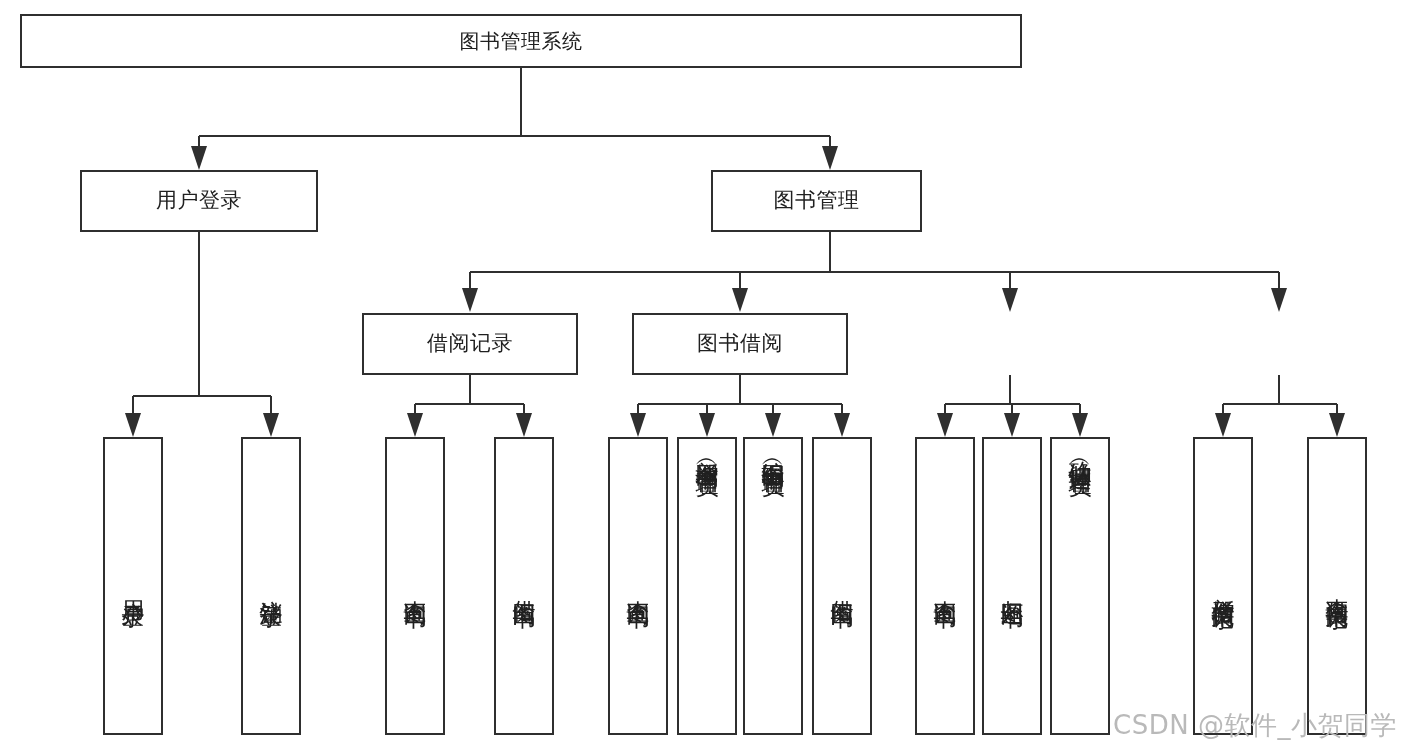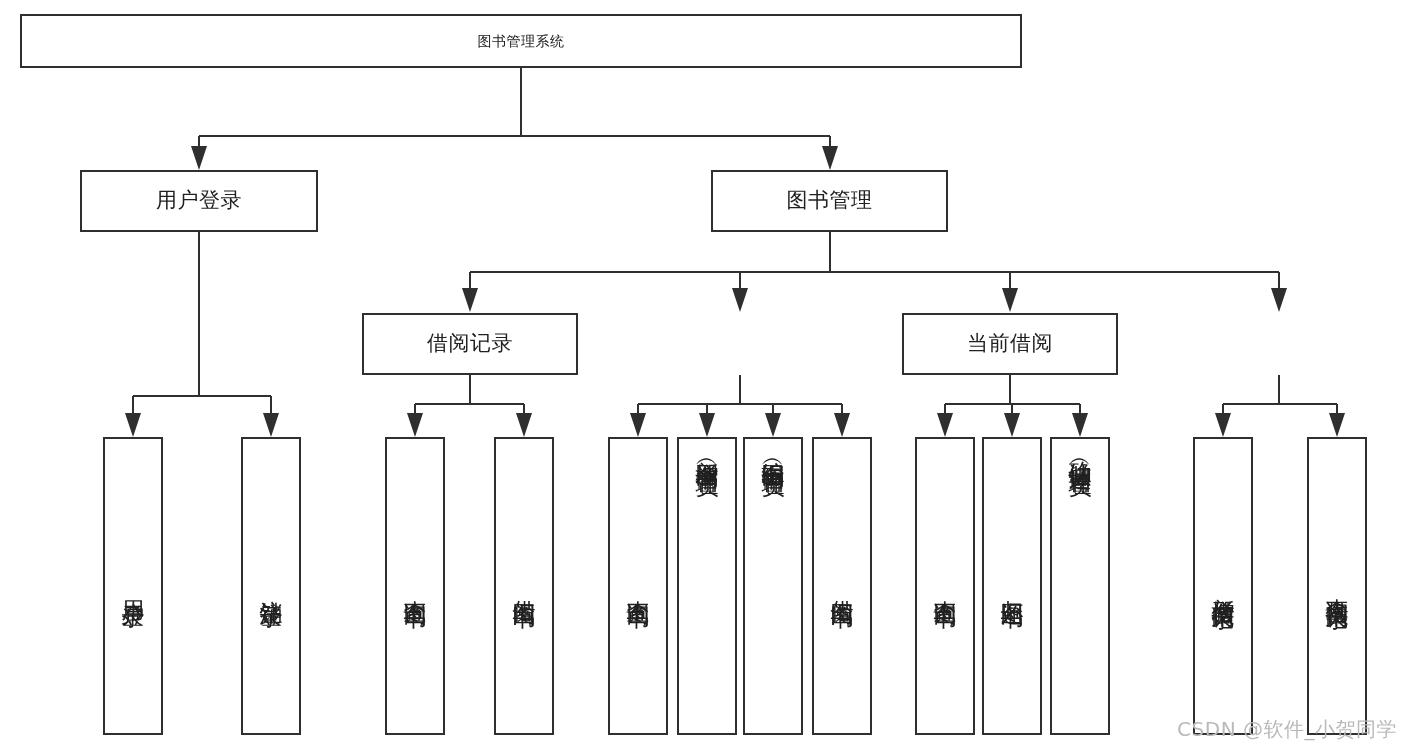--- a/index.html
+++ b/index.html
@@ -61,21 +61,21 @@
     color: #202020;
   }
 
   
   .node.horizontal .node-label {
     writing-mode: horizontal-tb;
     font-size: 21px;
     letter-spacing: 0.5px;
   }
   .node.root .node-label {
-    font-size: 14px;
+    font-size: 20px;
   }
 
   
   .node.vertical {
     align-items: flex-start;
     justify-content: center;
     padding-top: 4px;
   }
   .node.vertical .node-label {
     writing-mode: vertical-rl;
@@ -89,21 +89,21 @@
   .node.vertical.centered {
     align-items: center;
     padding-top: 0;
   }
 
   
   #watermark {
     position: absolute;
     right: 8px;
     bottom: 4px;
-    font-size: 20px;
+    font-size: 26px;
     color: #b9b9b9;
     letter-spacing: 0.5px;
     white-space: nowrap;
     z-index: 3;
     font-family: "DejaVu Sans", "Liberation Sans", sans-serif;
   }
 </style>
 </head>
 <body>
 
@@ -186,32 +186,32 @@
   </svg>
 
   <div class="node horizontal root" style="left:20px; top:14px; width:1002px; height:54px;">
     <span class="node-label">图书管理系统</span>
   </div>
 
   <div class="node horizontal" style="left:80px; top:170px; width:238px; height:62px;">
     <span class="node-label">用户登录</span>
   </div>
 
-  <div class="node horizontal" style="left:711px; top:170px; width:237px; height:62px;">
+  <div class="node horizontal" style="left:711px; top:170px; width:211px; height:62px;">
     <span class="node-label">图书管理</span>
   </div>
 
   <div class="node horizontal" style="left:362px; top:313px; width:216px; height:62px;">
     <span class="node-label">借阅记录</span>
   </div>
 
-
-  <div class="node horizontal" style="left:902px; top:313px; width:216px; height:62px;">
-    <span class="node-label">当前借阅</span>
-  </div>
+  <div class="node horizontal" style="left:632px; top:313px; width:216px; height:62px;">
+    <span class="node-label">图书借阅</span>
+  </div>
+
 
 
   <div class="node vertical centered" style="left:103px; top:437px; width:60px; height:298px;">
     <span class="node-label">用户登录</span>
   </div>
 
   <div class="node vertical centered" style="left:241px; top:437px; width:60px; height:298px;">
     <span class="node-label">注销登录</span>
   </div>
 

